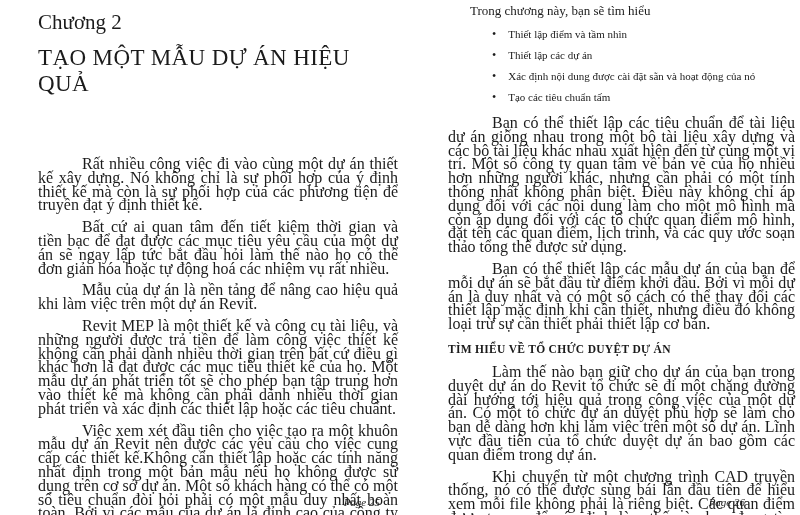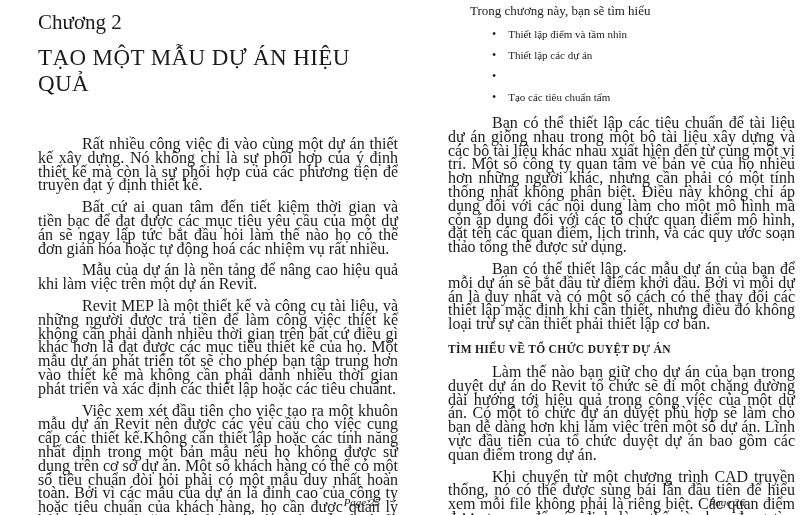--- a/index.html
+++ b/index.html
@@ -23,21 +23,21 @@
 
   .chapter-heading {
     font-size: 21px;
     font-weight: 400;
     margin: 2px 0 10px 0;
   }
   .chapter-title {
     font-size: 23px;
     font-weight: 400;
     letter-spacing: 0.4px;
-    margin: 0 0 40px 0;
+    margin: 0 0 60px 0;
   }
   p.body-par {
     font-size: 16px;
     line-height: 13.8px;
     text-align: justify;
     text-indent: 44px;
     margin-bottom: 8px;
   }
   .intro-line {
     font-size: 13px;
@@ -100,20 +100,21 @@
       <li>
         <span class="bullet">•</span>
         <span>Thiết lập điểm và tầm nhìn</span>
       </li>
       <li>
         <span class="bullet">•</span>
         <span>Thiết lập các dự án</span>
       </li>
       <li>
         <span class="bullet">•</span>
+        <span>Xác định nội dung được cài đặt sẵn và hoạt động của nó</span>
       </li>
       <li>
         <span class="bullet">•</span>
         <span>Tạo các tiêu chuẩn tấm</span>
       </li>
     </ul>
 
     <p class="body-par">Bạn có thể thiết lập các tiêu chuẩn để tài liệu dự án giống nhau trong một bộ tài liệu xây dựng và các bộ tài liệu khác nhau xuất hiện đến từ cùng một vị trí. Một số công ty quan tâm về bản vẽ của họ nhiều hơn những người khác, nhưng cần phải có một tính thống nhất không phân biệt. Điều này không chỉ áp dụng đối với các nội dung làm cho một mô hình mà còn áp dụng đối với các tổ chức quan điểm mô hình, đặt tên các quan điểm, lịch trình, và các quy ước soạn thảo tổng thể được sử dụng.</p>
     <p class="body-par">Bạn có thể thiết lập các mẫu dự án của bạn để mỗi dự án sẽ bắt đầu từ điểm khởi đầu.  Bởi vì mỗi dự án là duy nhất và có một số cách có thể thay đổi các thiết lập mặc định khi cần thiết, nhưng điều đó không loại trừ sự cần thiết phải thiết lập cơ bản.</p>
 

